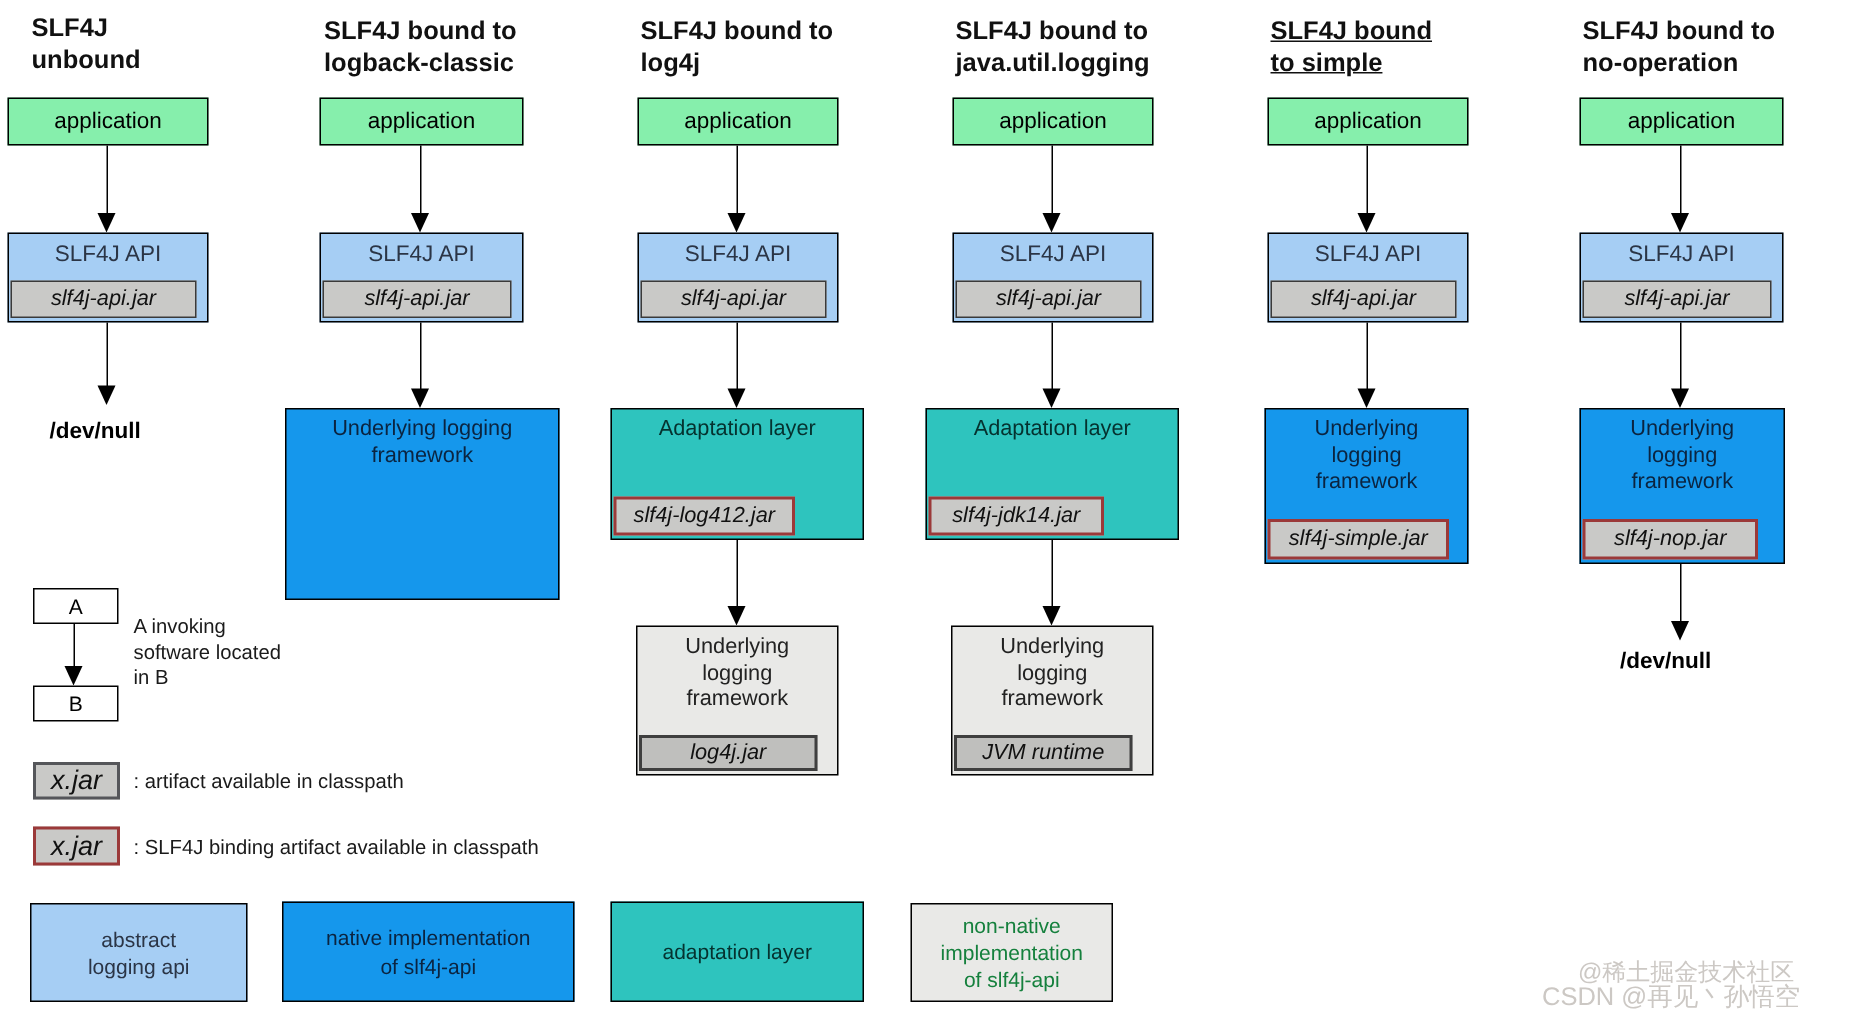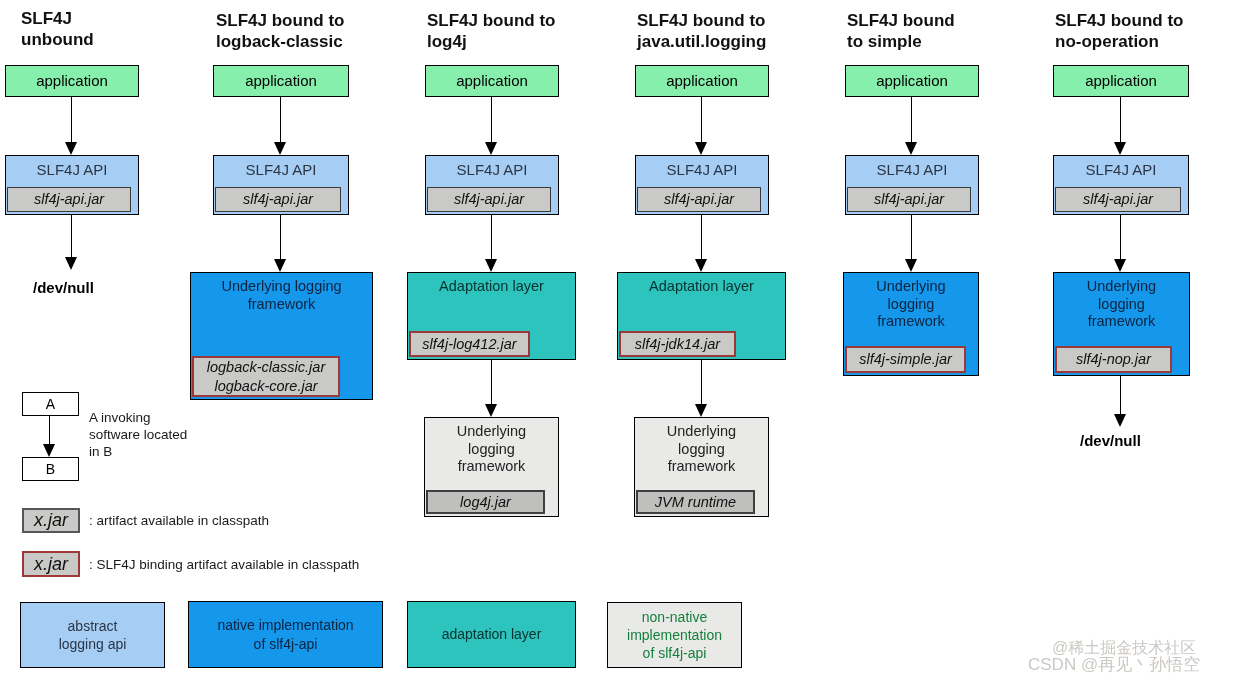--- a/index.html
+++ b/index.html
@@ -99,22 +99,20 @@
   </div>
   <div class="arrow" style="left:274px; top:97px; height:58px;"></div>
   <div class="box lightblue" style="left:213px; top:155px; width:136px; height:60px;">
     <span class="blabel">SLF4J API</span>
     <span class="jar" style="width:126px; height:25px;">slf4j-api.jar</span>
   </div>
   <div class="arrow" style="left:274px; top:215px; height:57px;"></div>
   <div class="box blue" style="left:190px; top:272px; width:183px; height:128px;">
     <span class="blabel">Underlying logging
 framework</span>
-    <span class="jar binding" style="width:148px; height:41px;">logback-classic.jar
-logback-core.jar</span>
   </div>
 
   <div class="title" style="left:427px; top:10px; width:170px;">SLF4J bound to
 log4j</div>
   <div class="box green" style="left:425px; top:65px; width:134px; height:32px;">
     <span class="blabel">application</span>
   </div>
   <div class="arrow" style="left:485px; top:97px; height:58px;"></div>
   <div class="box lightblue" style="left:425px; top:155px; width:134px; height:60px;">
     <span class="blabel">SLF4J API</span>
@@ -149,21 +147,21 @@
     <span class="jar binding" style="width:117px; height:26px;">slf4j-jdk14.jar</span>
   </div>
   <div class="arrow" style="left:695px; top:360px; height:57px;"></div>
   <div class="box lightgray" style="left:634px; top:417px; width:135px; height:100px;">
     <span class="blabel">Underlying
 logging
 framework</span>
     <span class="jar dark" style="width:119px; height:24px;">JVM runtime</span>
   </div>
 
-  <div class="title" style="left:847px; top:10px; width:150px;">SLF4J bound
+  <div class="title" style="left:847px; top:10px; width:150px;text-decoration:underline;">SLF4J bound
 to simple</div>
   <div class="box green" style="left:845px; top:65px; width:134px; height:32px;">
     <span class="blabel">application</span>
   </div>
   <div class="arrow" style="left:905px; top:97px; height:58px;"></div>
   <div class="box lightblue" style="left:845px; top:155px; width:134px; height:60px;">
     <span class="blabel">SLF4J API</span>
     <span class="jar" style="width:124px; height:25px;">slf4j-api.jar</span>
   </div>
   <div class="arrow" style="left:905px; top:215px; height:57px;"></div>

